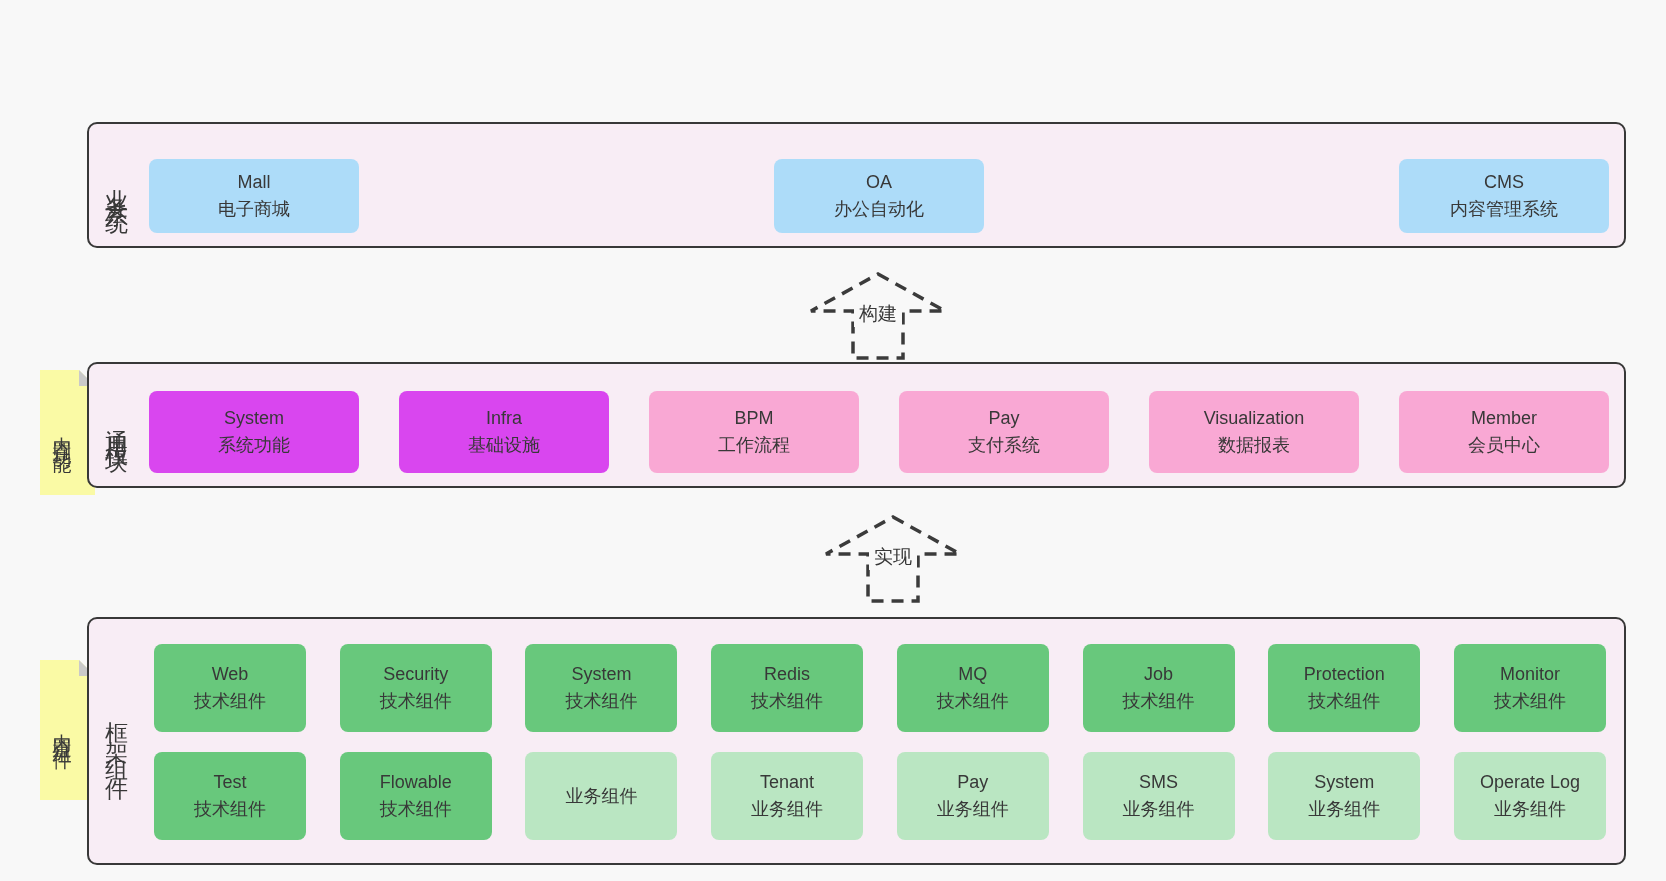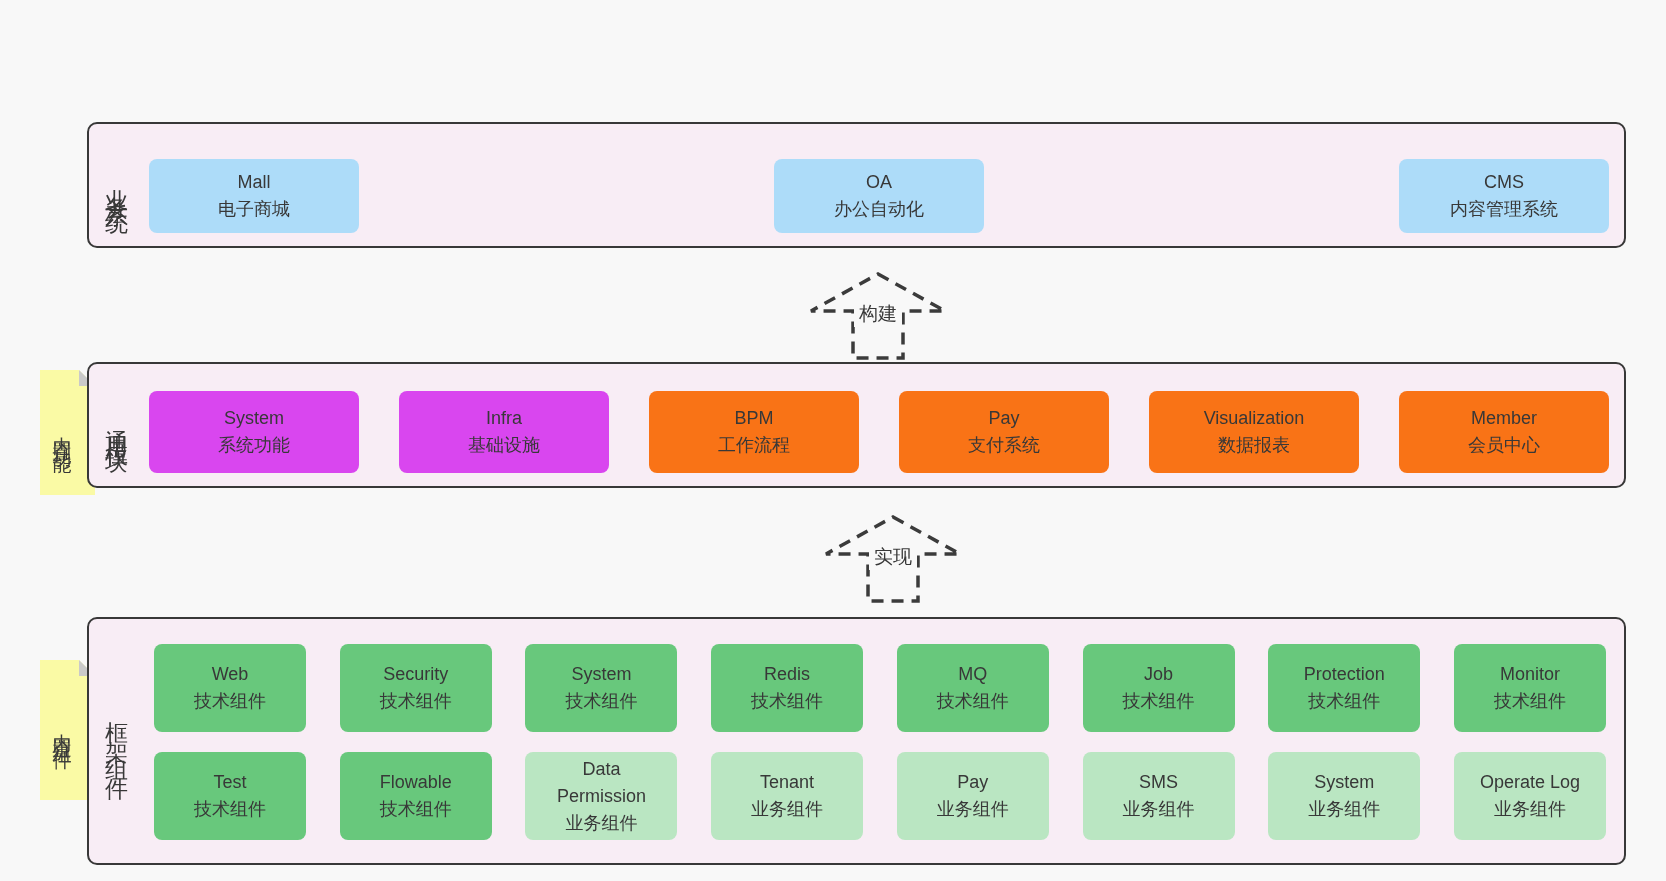--- a/index.html
+++ b/index.html
@@ -36,21 +36,21 @@
     border-radius:8px; box-sizing:border-box;
     display:flex; flex-direction:column; justify-content:center; align-items:center;
     text-align:center; font-size:18px; line-height:27px; padding:2px 10px;
   }
   .box span { display:block; }
   .panel6 .box { width:210px; }
   .panel8 .box { width:152px; padding:2px 11px; }
 
   .c-blue  { background:#addcf9;margin-top:8px; }
   .c-red   { background:#d946ef; }
-  .c-pink  { background:#f97316;align-items:center; }
+  .c-pink  { background:#f9a8d4;align-items:center; }
   .c-green { background:#68c87c; }
   .c-lgreen{ background:#bae6c2; }
 
   .note { position:absolute; left:40px; width:55px; }
   .note svg { position:absolute; left:0; top:0; display:block; }
   #note-modules   { top:370px; height:125px; }
   #note-framework { top:660px; height:140px; }
   .note .vtext {
     position:absolute; left:9px; top:50%; transform:translateY(-50%);
     writing-mode:vertical-rl; text-orientation:upright;
@@ -184,21 +184,20 @@
   <div class="row row-2">
     <div class="box c-green">
       <span>Test</span>
       <span>技术组件</span>
     </div>
     <div class="box c-green">
       <span>Flowable</span>
       <span>技术组件</span>
     </div>
     <div class="box c-lgreen">
-      <span>Data Permission</span>
       <span>业务组件</span>
     </div>
     <div class="box c-lgreen">
       <span>Tenant</span>
       <span>业务组件</span>
     </div>
     <div class="box c-lgreen">
       <span>Pay</span>
       <span>业务组件</span>
     </div>

